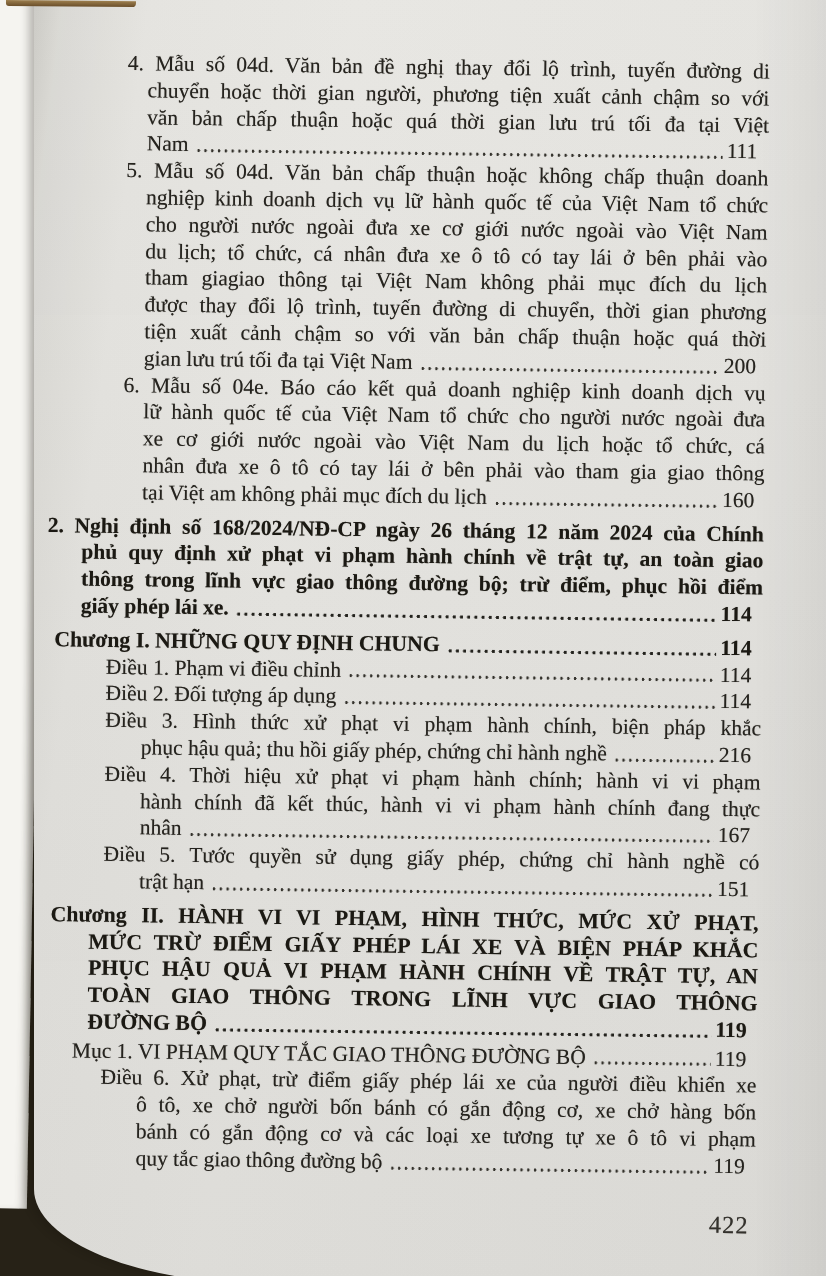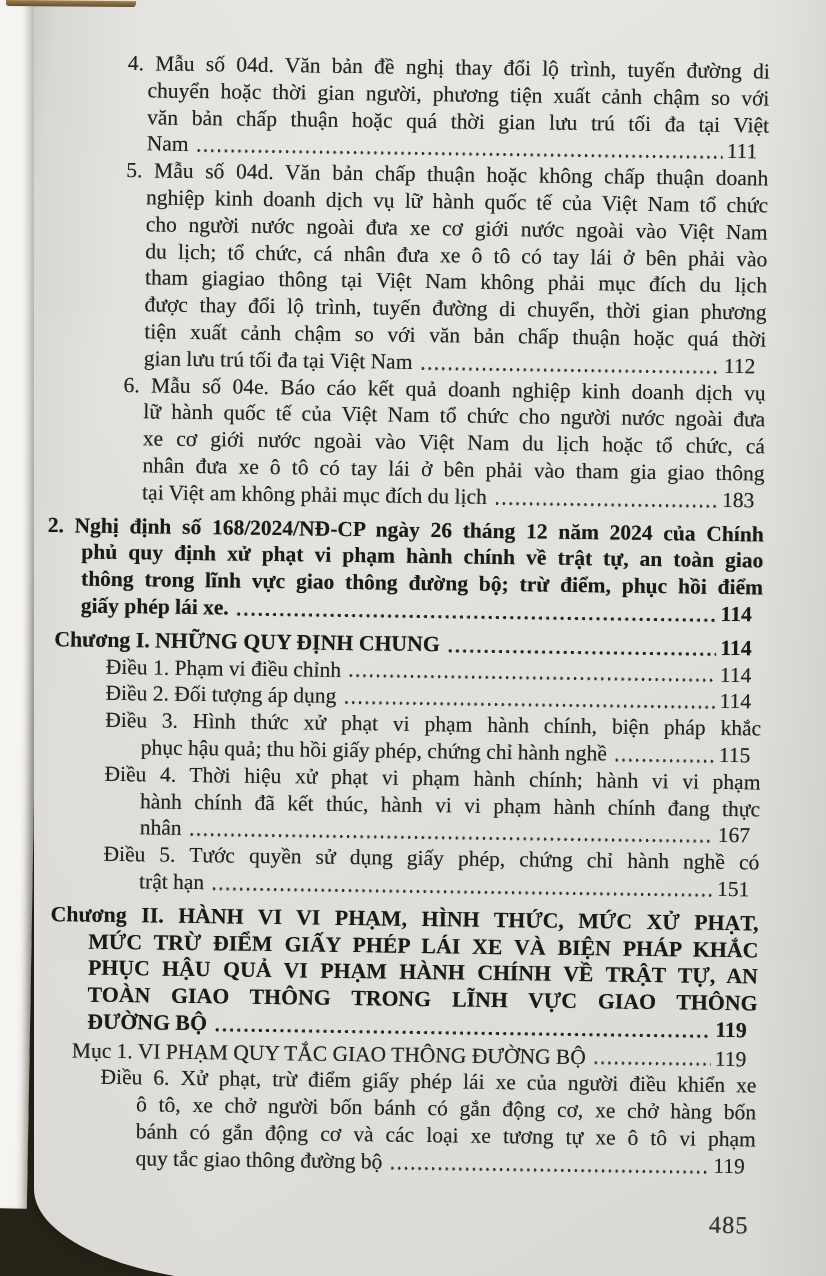--- a/index.html
+++ b/index.html
@@ -103,32 +103,32 @@
       <div class="ln ln-first">5. Mẫu số 04d. Văn bản chấp thuận hoặc không chấp thuận doanh</div>
       <div class="ln">nghiệp kinh doanh dịch vụ lữ hành quốc tế của Việt Nam tổ chức</div>
       <div class="ln">cho người nước ngoài đưa xe cơ giới nước ngoài vào Việt Nam</div>
       <div class="ln">du lịch; tổ chức, cá nhân đưa xe ô tô có tay lái ở bên phải vào</div>
       <div class="ln">tham giagiao thông tại Việt Nam không phải mục đích du lịch</div>
       <div class="ln">được thay đổi lộ trình, tuyến đường di chuyển, thời gian phương</div>
       <div class="ln">tiện xuất cảnh chậm so với văn bản chấp thuận hoặc quá thời</div>
       <div class="ln lastline">
         <span class="txt">gian lưu trú tối đa tại Việt Nam</span>
         <span class="dots"></span>
-        <span class="pg">112</span>
+        <span class="pg">200</span>
       </div>
     </div>
     <div class="entry e-item">
       <div class="ln ln-first">6. Mẫu số 04e. Báo cáo kết quả doanh nghiệp kinh doanh dịch vụ</div>
       <div class="ln">lữ hành quốc tế của Việt Nam tổ chức cho người nước ngoài đưa</div>
       <div class="ln">xe cơ giới nước ngoài vào Việt Nam du lịch hoặc tổ chức, cá</div>
       <div class="ln">nhân đưa xe ô tô có tay lái ở bên phải vào tham gia giao thông</div>
       <div class="ln lastline">
         <span class="txt">tại Việt am không phải mục đích du lịch</span>
         <span class="dots"></span>
-        <span class="pg">183</span>
+        <span class="pg">160</span>
       </div>
     </div>
     <div class="entry e-part">
       <div class="ln ln-first">2. Nghị định số 168/2024/NĐ-CP ngày 26 tháng 12 năm 2024 của Chính</div>
       <div class="ln">phủ quy định xử phạt vi phạm hành chính về trật tự, an toàn giao</div>
       <div class="ln">thông trong lĩnh vực giao thông đường bộ; trừ điểm, phục hồi điểm</div>
       <div class="ln lastline">
         <span class="txt">giấy phép lái xe.</span>
         <span class="dots"></span>
         <span class="pg">114</span>
@@ -153,21 +153,21 @@
         <span class="txt">Điều 2. Đối tượng áp dụng</span>
         <span class="dots"></span>
         <span class="pg">114</span>
       </div>
     </div>
     <div class="entry e-article">
       <div class="ln ln-first">Điều 3. Hình thức xử phạt vi phạm hành chính, biện pháp khắc</div>
       <div class="ln lastline">
         <span class="txt">phục hậu quả; thu hồi giấy phép, chứng chỉ hành nghề</span>
         <span class="dots"></span>
-        <span class="pg">115</span>
+        <span class="pg">216</span>
       </div>
     </div>
     <div class="entry e-article">
       <div class="ln ln-first">Điều 4. Thời hiệu xử phạt vi phạm hành chính; hành vi vi phạm</div>
       <div class="ln">hành chính đã kết thúc, hành vi vi phạm hành chính đang thực</div>
       <div class="ln lastline">
         <span class="txt">nhân</span>
         <span class="dots"></span>
         <span class="pg">167</span>
       </div>
@@ -202,15 +202,15 @@
       <div class="ln ln-first">Điều 6. Xử phạt, trừ điểm giấy phép lái xe của người điều khiển xe</div>
       <div class="ln">ô tô, xe chở người bốn bánh có gắn động cơ, xe chở hàng bốn</div>
       <div class="ln">bánh có gắn động cơ và các loại xe tương tự xe ô tô vi phạm</div>
       <div class="ln lastline">
         <span class="txt">quy tắc giao thông đường bộ</span>
         <span class="dots"></span>
         <span class="pg">119</span>
       </div>
     </div>
     <div class="footer">
-    <span>485</span>
+    <span>422</span>
   </div>
 </div>
 
 </body></html>

